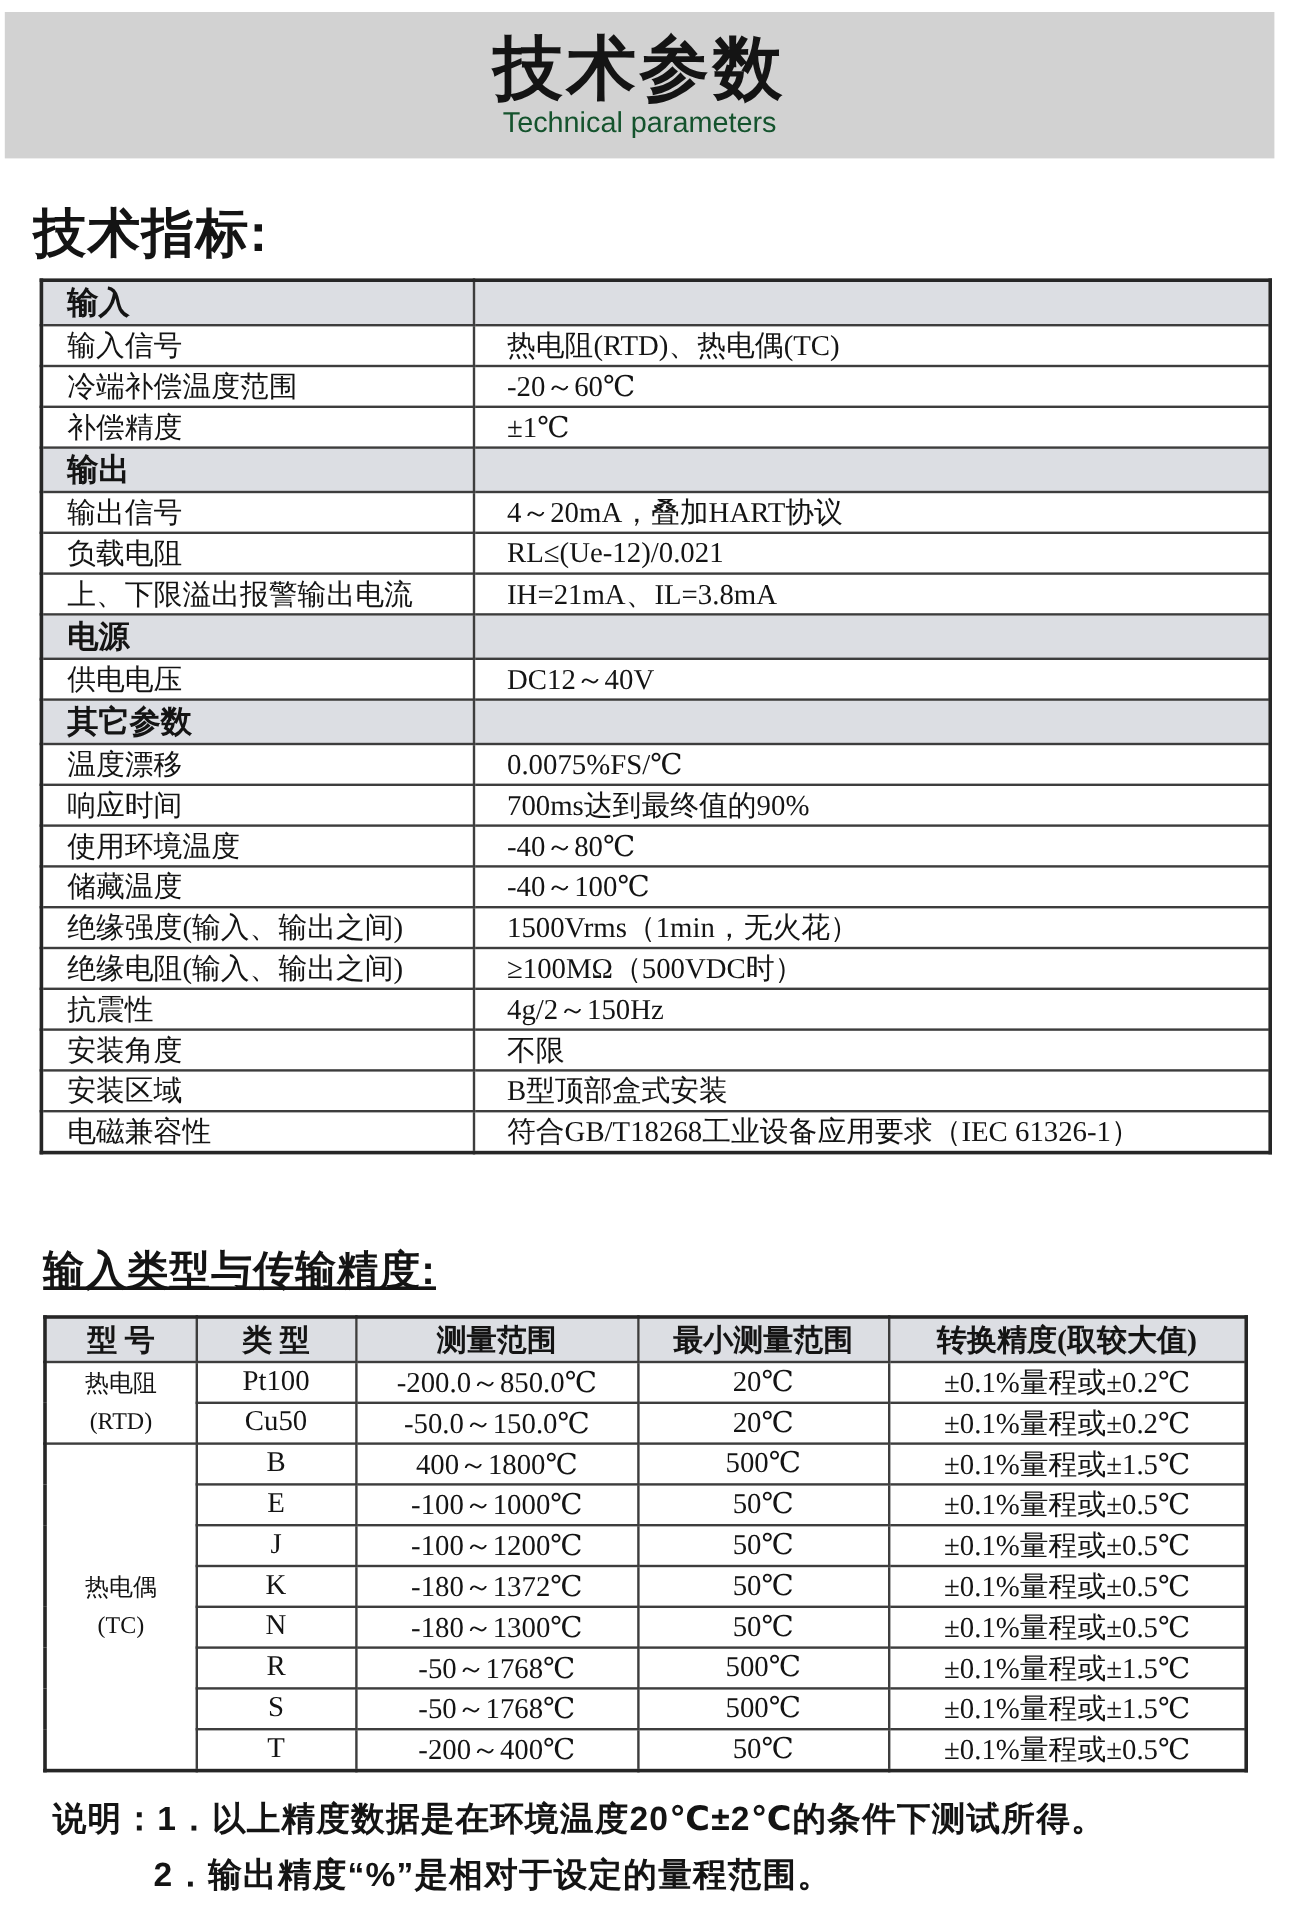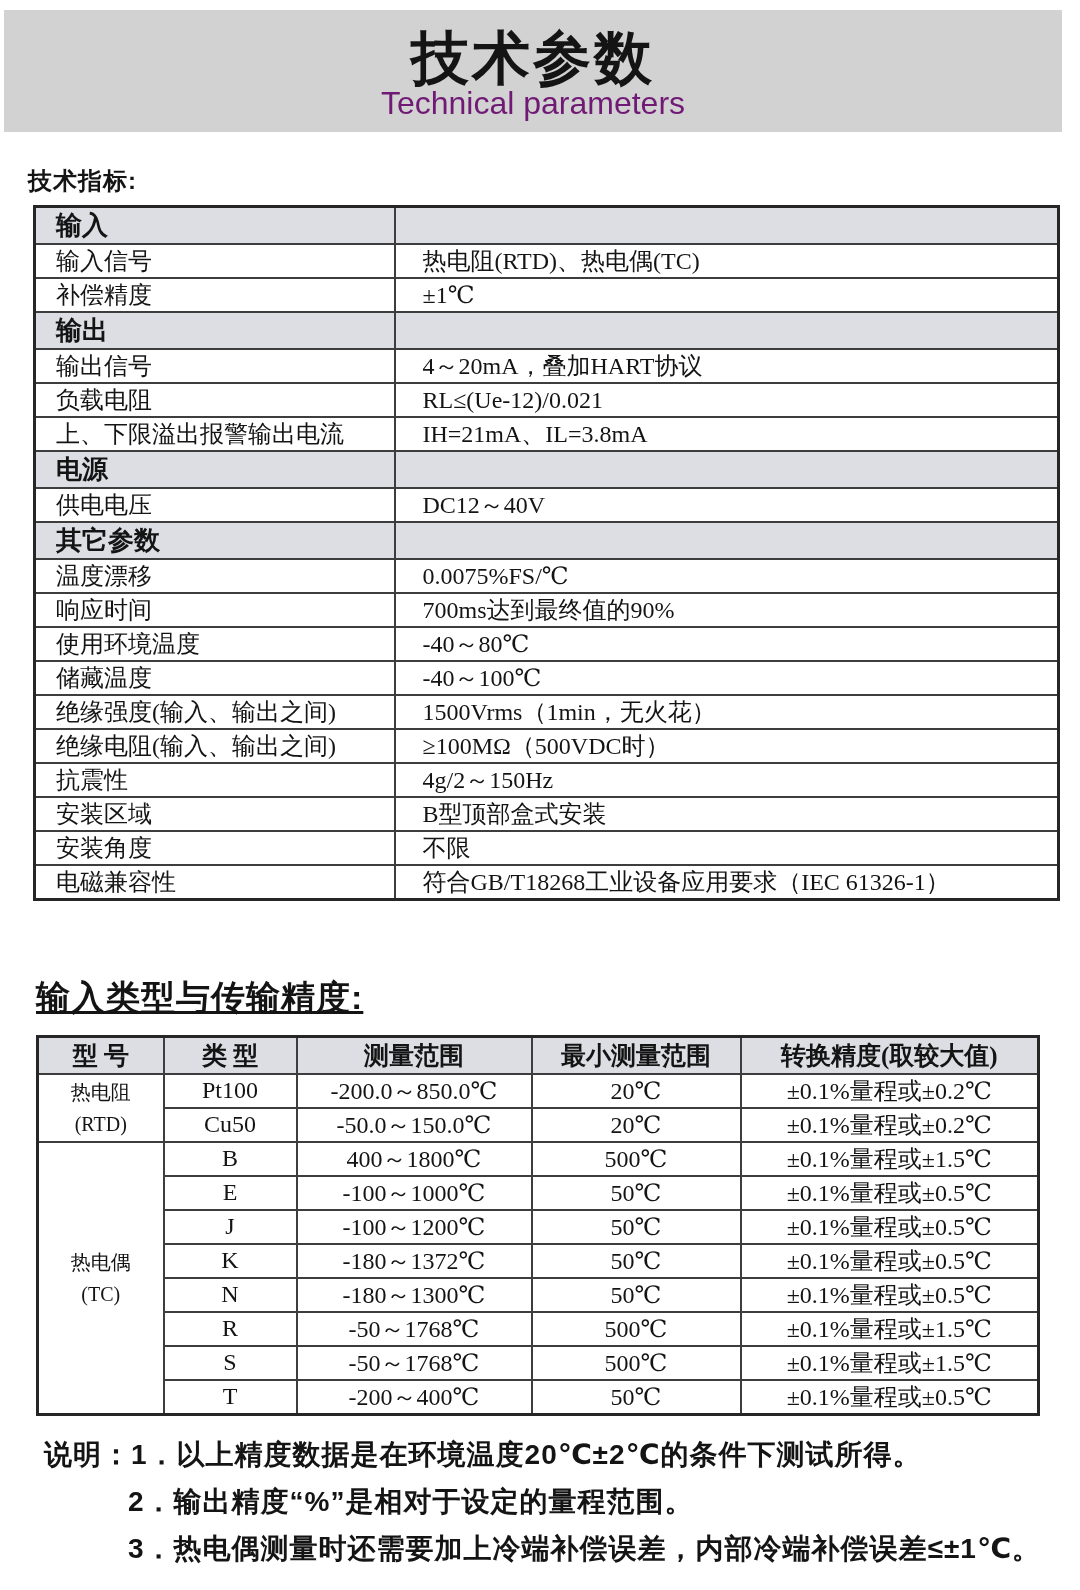--- a/index.html
+++ b/index.html
@@ -17,26 +17,26 @@
     text-align:center;
     padding-top:18px;
   }
   .banner-title {
     font-size:58px;
     font-weight:bold;
     letter-spacing:3px;
     line-height:60px;
   }
   .banner-sub {
-    font-size:32px;
+    font-size:24px;
     line-height:30px;
     font-weight:normal;
-    color:#701a75;
-  }
-  .h1 { margin:33px 0 0 28px; font-size:24px; font-weight:bold; letter-spacing:1px; }
+    color:#14532d;
+  }
+  .h1 { margin:33px 0 0 28px; font-size:44px; font-weight:bold; letter-spacing:1px; }
   .h2 { margin:74px 0 0 36px; font-size:34px; font-weight:bold; letter-spacing:1px;text-decoration:underline; }
   table {
     border-collapse:collapse;
     table-layout:fixed;
     font-family:"Liberation Serif","DejaVu Serif",serif;
   }
   .spec {
     margin:8px 0 0 33px;
     width:1024px;
     border:3px solid var(--border-dark, #262626);
@@ -100,20 +100,24 @@
   <tbody>
       <tr class="section-row">
         <td class="label-cell section-label">输入</td>
         <td class="value-cell"></td>
       </tr>
       <tr>
         <td class="label-cell">输入信号</td>
         <td class="value-cell">热电阻(RTD)、热电偶(TC)</td>
       </tr>
       <tr>
+        <td class="label-cell">冷端补偿温度范围</td>
+        <td class="value-cell">-20～60℃</td>
+      </tr>
+      <tr>
         <td class="label-cell">补偿精度</td>
         <td class="value-cell">±1℃</td>
       </tr>
       <tr class="section-row">
         <td class="label-cell section-label">输出</td>
         <td class="value-cell"></td>
       </tr>
       <tr>
         <td class="label-cell">输出信号</td>
         <td class="value-cell">4～20mA，叠加HART协议</td>
@@ -160,26 +164,26 @@
       </tr>
       <tr>
         <td class="label-cell">绝缘电阻(输入、输出之间)</td>
         <td class="value-cell">≥100MΩ（500VDC时）</td>
       </tr>
       <tr>
         <td class="label-cell">抗震性</td>
         <td class="value-cell">4g/2～150Hz</td>
       </tr>
       <tr>
+        <td class="label-cell">安装角度</td>
+        <td class="value-cell">不限</td>
+      </tr>
+      <tr>
         <td class="label-cell">安装区域</td>
         <td class="value-cell">B型顶部盒式安装</td>
-      </tr>
-      <tr>
-        <td class="label-cell">安装角度</td>
-        <td class="value-cell">不限</td>
       </tr>
       <tr>
         <td class="label-cell">电磁兼容性</td>
         <td class="value-cell">符合GB/T18268工业设备应用要求（IEC 61326-1）</td>
       </tr>
     </tbody>
 </table>
 
 <div class="h2">输入类型与传输精度:</div>
 

